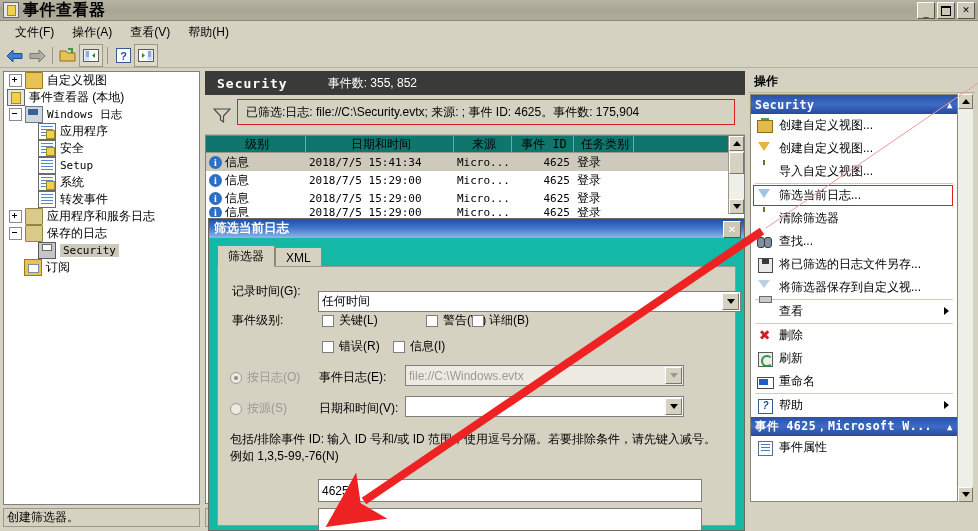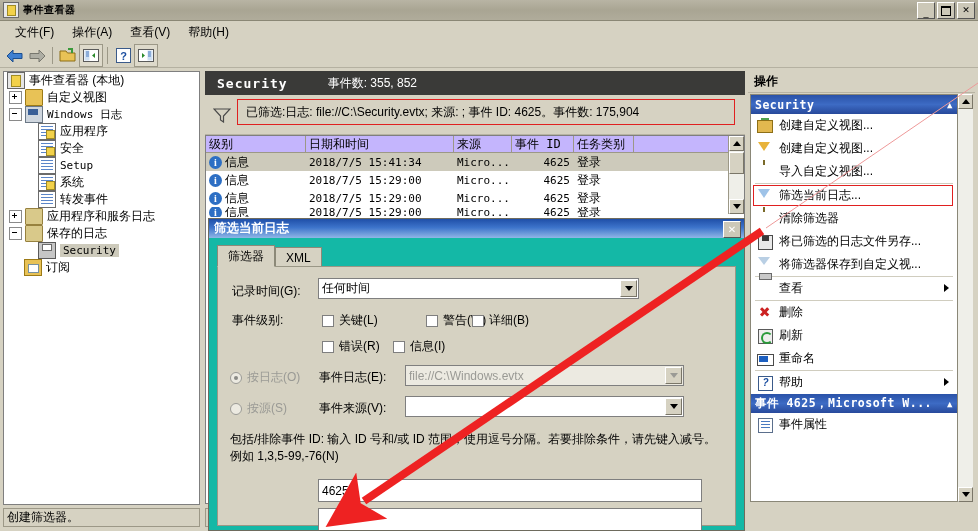--- a/index.html
+++ b/index.html
@@ -15,21 +15,21 @@
   
   .titlebar{
     position:absolute;left:0;top:0;width:978px;height:20px;
     background:linear-gradient(to bottom,#b8b4a4 0%,#a9a593 50%,#b0ac9b 100%);
     border-bottom:1px solid #8a8775;
     display:flex;align-items:center;
   }
   .tb-icon{width:14px;height:14px;margin:0 4px 0 3px;position:relative;flex:0 0 auto;
     background:#e8e8e8;border:1px solid #6a6a6a;}
   .tb-icon:after{content:"";position:absolute;left:3px;top:2px;width:7px;height:9px;background:#f2d14a;border:1px solid #a08b24;}
-  .tb-title{font-weight:bold;font-size:10px;color:#000;letter-spacing:.5px;}
+  .tb-title{font-weight:bold;font-size:16px;color:#000;letter-spacing:.5px;}
   .tb-btns{position:absolute;right:3px;top:2px;display:flex;gap:2px;}
   .tb-btn{width:16px;height:15px;background:#ccc8b8;border:1px solid #fff;border-right-color:#555;border-bottom-color:#555;
     display:flex;align-items:center;justify-content:center;font-size:9px;line-height:1;color:#000;font-family:"Liberation Sans",sans-serif;}
 
   
   .menubar{position:absolute;left:0;top:21px;width:978px;height:22px;background:#d6d2c2;display:flex;align-items:center;padding-left:6px;box-sizing:border-box;}
   .menu-item{padding:16px 9px;font-size:12px;color:#000;}
 
   
   .toolbar{position:absolute;left:0;top:44px;width:978px;height:24px;background:#d6d2c2;border-bottom:1px solid #b5b1a1;display:flex;align-items:center;padding-left:4px;box-sizing:border-box;}
@@ -70,21 +70,21 @@
   
   .center{position:absolute;left:205px;top:71px;width:540px;height:433px;}
   .center-hdr{height:24px;background:#3a3a38;color:#fff;display:flex;align-items:center;padding-left:12px;box-sizing:border-box;}
   .center-hdr .ch-title{font-weight:bold;font-family:"DejaVu Sans Mono","Liberation Mono",monospace;font-size:13px;letter-spacing:1px;}
   .center-hdr .ch-count{margin-left:40px;font-size:12px;}
   .filterbar{height:40px;background:#d6d2c2;border-bottom:1px solid #b7b3a3;display:flex;align-items:center;box-sizing:border-box;position:relative;}
   .filter-funnel{width:26px;margin-left:4px;display:flex;justify-content:center;}
   .filter-redbox{position:absolute;left:32px;top:4px;right:10px;height:26px;border:1px solid #e02020;display:flex;align-items:center;padding-left:8px;box-sizing:border-box;font-size:12px;}
 
   .listwrap{position:absolute;left:0;top:64px;right:0;bottom:0;background:#fff;border:1px solid #7f7f7f;box-sizing:border-box;overflow:hidden;}
-  .lhdr{display:flex;height:17px;background:#c4b5fd;border-bottom:1px solid #9c9887;box-sizing:border-box;}
+  .lhdr{display:flex;height:17px;background:#0f766e;border-bottom:1px solid #9c9887;box-sizing:border-box;text-align:center;}
   .lhdr div{border-right:1px solid #9c9887;padding-left:3px;box-sizing:border-box;font-size:12px;line-height:16px;overflow:hidden;white-space:nowrap;}
   .lrow{display:flex;height:18px;align-items:center;font-size:12px;white-space:nowrap;}
   .lrow.sel{background:#cdcabb;}
   .lrow .c{box-sizing:border-box;padding-left:3px;overflow:hidden;}
   .info-ico{width:13px;height:13px;border-radius:50%;background:#2d6fc4;color:#fff;font-size:10px;font-weight:bold;display:inline-flex;align-items:center;justify-content:center;margin-right:3px;flex:0 0 auto;font-family:"Liberation Serif",serif;}
   .vscroll{position:absolute;right:0;top:0;width:15px;bottom:0;background:#efefe9;border-left:1px solid #9c9887;}
   .vsbtn{width:15px;height:15px;background:#d6d2c2;border:1px solid #fff;border-right-color:#7a7668;border-bottom-color:#7a7668;box-sizing:border-box;display:flex;align-items:center;justify-content:center;}
   .vsbtn.bot{position:absolute;bottom:0;}
   .vsthumb{position:absolute;top:16px;left:0;width:15px;height:22px;background:#d6d2c2;border:1px solid #fff;border-right-color:#7a7668;border-bottom-color:#7a7668;box-sizing:border-box;}
 
@@ -211,29 +211,29 @@
       <svg width="16" height="13" viewBox="0 0 16 13">
           <rect x="0.5" y="0.5" width="15" height="12" fill="#fff" stroke="#5a5a5a"></rect>
           <rect x="9.5" y="1.5" width="5" height="10" fill="#cfe0f2"></rect>
           <path d="M10 3h3M10 5h3M10 7h3" stroke="#4a7ac0" stroke-width="1"></path>
           <path d="M4 4 L7 6.5 L4 9 Z" fill="#2a8a2a"></path>
         </svg>
     </div>
   </div>
 
   <div class="tree">
-    <div class="trow" style="padding-left:3px;">
-      <div class="ico ico-root"></div>
-      <span>事件查看器 (本地)</span>
-    </div>
-
     <div class="trow" style="padding-left:5px;">
       <div class="exp plus"></div>
       <div class="ico ico-folder"></div>
       <span>自定义视图</span>
+    </div>
+
+    <div class="trow" style="padding-left:3px;">
+      <div class="ico ico-root"></div>
+      <span>事件查看器 (本地)</span>
     </div>
 
     <div class="trow" style="padding-left:5px;">
       <div class="exp"></div>
       <div class="ico ico-pc"></div>
       <span class="mono">Windows 日志</span>
     </div>
 
     <div class="trow" style="padding-left:34px;">
       <div class="ico ico-log sec"></div>
@@ -397,20 +397,26 @@
           </span>
         <span class="alabel">筛选当前日志...</span>
         <span class="act-highlight"></span>
       </div>
       <div class="act-item">
         <span class="aico"></span>
         <span class="alabel">清除筛选器</span>
       </div>
       <div class="act-item">
         <span class="aico">
+            <i class="ai-find"></i>
+          </span>
+        <span class="alabel">查找...</span>
+      </div>
+      <div class="act-item">
+        <span class="aico">
             <i class="ai-save"></i>
           </span>
         <span class="alabel">将已筛选的日志文件另存...</span>
       </div>
       <div class="act-item">
         <span class="aico">
             <i class="ai-savefilter"></i>
           </span>
         <span class="alabel">将筛选器保存到自定义视...</span>
       </div>
@@ -482,21 +488,21 @@
     <div class="tabs">
       <div class="tab active">筛选器</div>
       <div class="tab">XML</div>
     </div>
 
     <div class="tabpanel">
 
       <div class="frow" style="left:14px;top:16px;width:85px">
         <span>记录时间(G):</span>
       </div>
-      <div class="fld" style="position:absolute;left:100px;top:11px;width:321px;">
+      <div class="fld" style="position:absolute;left:100px;top:24px;width:423px;">
         <span>任何时间</span>
         <span class="combo-btn">
             <span class="caret-dn"></span>
           </span>
       </div>
 
       <div class="frow" style="left:14px;top:45px;">
         <span>事件级别:</span>
       </div>
       <div class="frow" style="left:104px;top:45px;">
@@ -532,21 +538,21 @@
         <span class="combo-btn">
             <span class="caret-dn" style="border-top-color:#9a9a95"></span>
           </span>
       </div>
 
       <div class="frow" style="left:12px;top:133px;">
         <span class="rdo"></span>
         <span class="dim">按源(S)</span>
       </div>
       <div class="frow" style="left:101px;top:133px;">
-        <span>事件来源(V):</span>
+        <span>日期和时间(V):</span>
       </div>
       <div class="fld" style="position:absolute;left:187px;top:129px;width:279px;">
         <span></span>
         <span class="combo-btn">
             <span class="caret-dn"></span>
           </span>
       </div>
 
       <div class="helptext" style="top:164px">包括/排除事件 ID: 输入 ID 号和/或 ID 范围，使用逗号分隔。若要排除条件，请先键入减号。例如 1,3,5-99,-76(N)</div>
 

